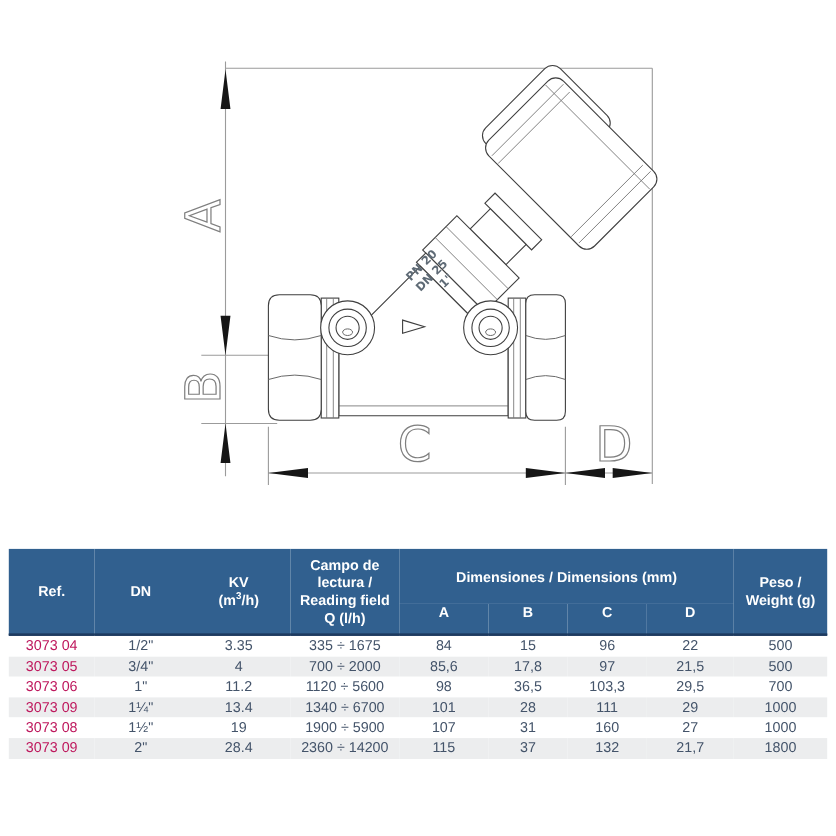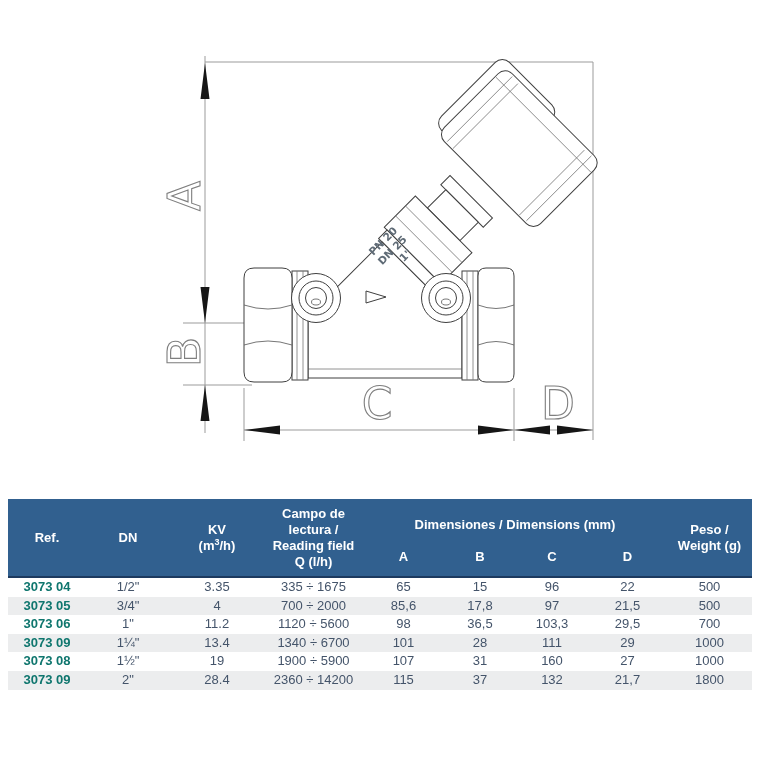--- a/index.html
+++ b/index.html
@@ -18,21 +18,21 @@
              table-layout:fixed;font-size:13px;}
   table.spec thead{border-bottom:2px solid #1d3a5f;}
   table.spec th{background:#31608f;color:#ffffff;font-weight:bold;padding:0;
                 text-align:center;vertical-align:middle;line-height:15px;}
   table.spec tr.hrow1 th{height:50px;}
   table.spec tr.hrow2 th{height:27px;vertical-align:top;}
   table.spec th .hline{display:block;line-height:16px;}
   table.spec th sup{font-size:9px;line-height:0;}
   table.spec td{padding:0;height:18.6px;text-align:center;color:#44546a;line-height:18.6px;}
   table.spec tbody tr:nth-child(even){background:#ecedee;}
-  table.spec td.ref{font-weight:bold;color:#0f766e;}
+  table.spec td.ref{font-weight:normal;color:#be185d;}
 </style>
 </head>
 <body>
 
 <div class="stage">
 
   <svg class="diagram" width="760" height="497" viewBox="0 0 760 497">
 
     <g>
       <path class="dimline" d="M205,56 V433 M205,62 H593 M593,62 V440 M183,323 H246 M183,385 H252 M244,388 V441 M514,388 V441 M244,430 H593"></path>
@@ -138,21 +138,21 @@
         <th>C</th>
         <th>D</th>
       </tr>
     </thead>
     <tbody>
       <tr>
         <td class="ref">3073 04</td>
         <td>1/2"</td>
         <td>3.35</td>
         <td>335 ÷ 1675</td>
-        <td>65</td>
+        <td>84</td>
         <td>15</td>
         <td>96</td>
         <td>22</td>
         <td>500</td>
       </tr>
       <tr>
         <td class="ref">3073 05</td>
         <td>3/4"</td>
         <td>4</td>
         <td>700 ÷ 2000</td>

